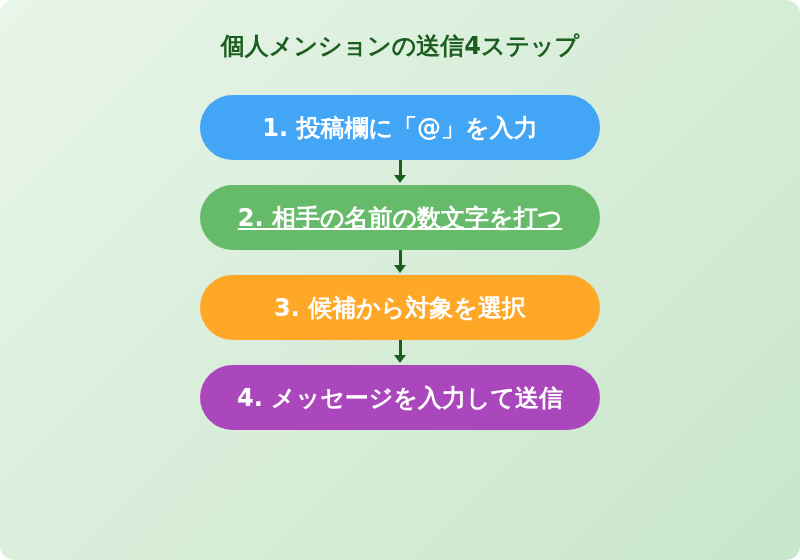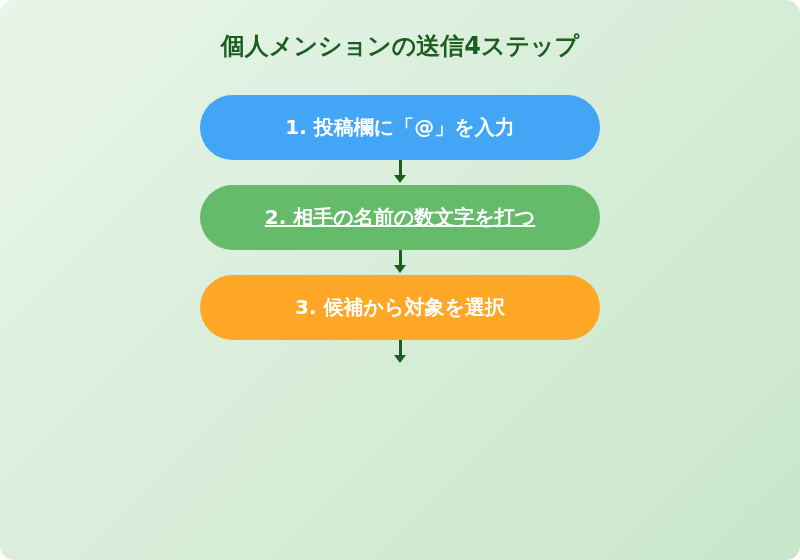--- a/index.html
+++ b/index.html
@@ -10,21 +10,21 @@
     background: linear-gradient(135deg, #e8f5e9 0%, #c8e6c9 100%);
     font-family: "DejaVu Sans", "Liberation Sans", sans-serif;
   }
   .title {
     position: absolute; left: 0; top: 30px; width: 800px; text-align: center;
     font-size: 24px; font-weight: bold; color: #1b5e20; letter-spacing: 0px;
   }
   .step {
     position: absolute; left: 200px; width: 400px; height: 65px;
     border-radius: 33px; display: flex; align-items: center; justify-content: center;
-    color: #ffffff; font-size: 20px; font-weight: bold;
+    color: #ffffff; font-size: 24px; font-weight: bold;
   }
   .connector { position: absolute; left: 399px; width: 3px; }
   .connector .line { position: absolute; left: 0; top: 0; width: 3px; height: 17px; background: #1b5e20; }
   .connector .head {
     position: absolute; left: -5px; top: 15px; width: 0; height: 0;
     border-left: 6.5px solid transparent; border-right: 6.5px solid transparent;
     border-top: 8px solid #1b5e20;
   }
 </style>
 </head>
@@ -50,13 +50,16 @@
   </div>
 
   <div class="step" style="top:275px;background:#ffa726;text-align:right;">
     <span>3. 候補から対象を選択</span>
   </div>
   <div class="connector" style="top:340px;">
     <div class="line"></div>
       <div class="head"></div>
   </div>
 
+  <div class="step" style="top:365px;background:#ab47bc;">
+    <span>4. メッセージを入力して送信</span>
+  </div>
 </div>
 
 </body></html>

